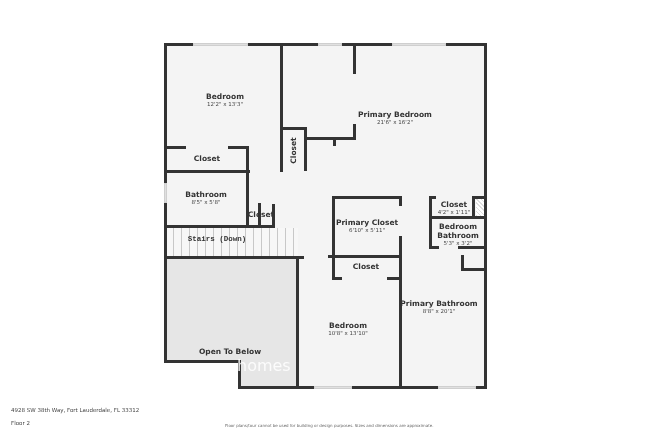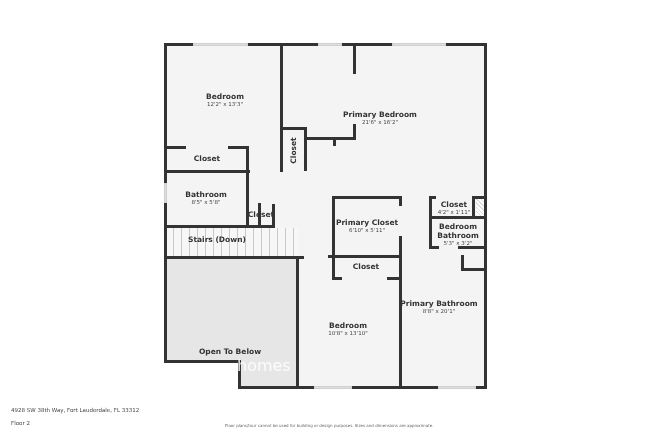--- a/index.html
+++ b/index.html
@@ -79,36 +79,36 @@
   <div class="wall" style="left:472px;top:196px;width:3px;height:22px;"></div>
   <div class="wall" style="left:429px;top:246px;width:10px;height:3px;"></div>
   <div class="wall" style="left:458px;top:246px;width:28px;height:3px;"></div>
   <div class="wall" style="left:461px;top:268px;width:25px;height:3px;"></div>
   <div class="wall" style="left:461px;top:255px;width:3px;height:16px;"></div>
 
   <div class="label" style="left:225px;top:92px;">
     <span>Bedroom</span>
     <span class="dim">12'2" x 13'3"</span>
   </div>
-  <div class="label" style="left:380px;top:110px;text-align:center;">
+  <div class="label" style="left:395px;top:110px;text-align:center;">
     <span>Primary Bedroom</span>
     <span class="dim">21'6" x 16'2"</span>
   </div>
   <div class="label" style="left:207px;top:154px;">
     <span>Closet</span>
   </div>
   <div class="vlabel" style="left:280px;top:146px;">Closet</div>
   <div class="label" style="left:206px;top:190px;">
     <span>Bathroom</span>
     <span class="dim">8'5" x 5'8"</span>
   </div>
   <div class="label" style="left:261px;top:210px;">
     <span>Closet</span>
   </div>
-  <div class="label" style="left:217px;top:235px;">
+  <div class="label" style="left:217px;top:235px;font-family:Liberation Mono, monospace;">
     <span>Stairs (Down)</span>
   </div>
   <div class="label" style="left:367px;top:218px;">
     <span>Primary Closet</span>
     <span class="dim">6'10" x 5'11"</span>
   </div>
   <div class="label" style="left:454px;top:200px;">
     <span>Closet</span>
     <span class="dim">4'2" x 1'11"</span>
   </div>

